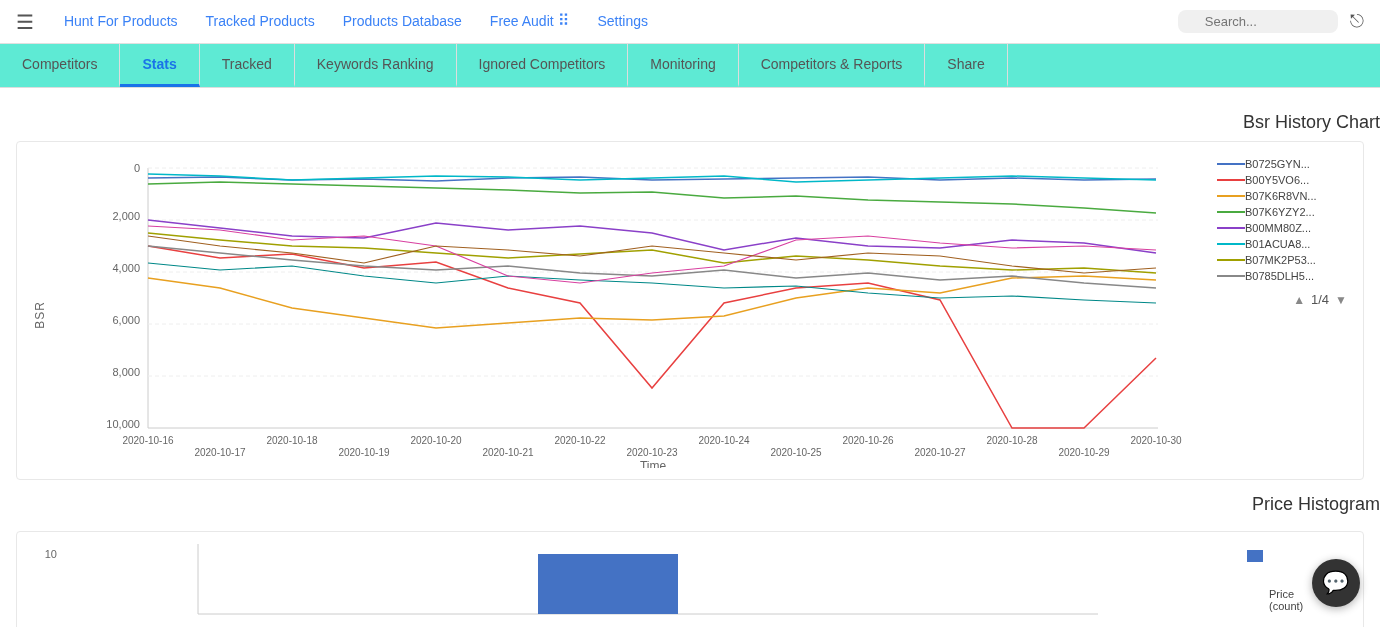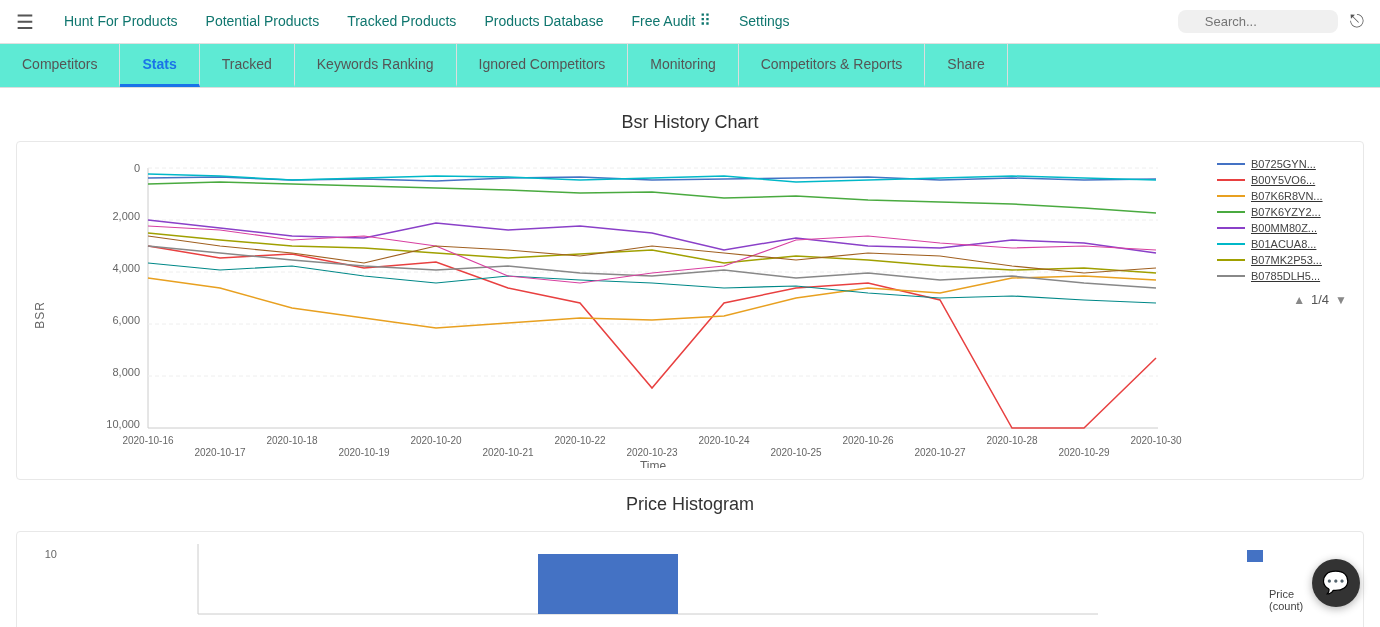--- a/index.html
+++ b/index.html
@@ -14,21 +14,21 @@
     .logo {
       display: flex; align-items: center; gap: 6px; margin-right: 16px;
     }
     .logo-icon {
       width: 32px; height: 32px;
     }
     .hamburger { font-size: 20px; cursor: pointer; margin-right: 16px; color: #555; }
     .nav-items { display: flex; align-items: center; gap: 0; }
     .nav-item {
       padding: 18px 14px; height: 44px; display: flex; align-items: center;
-      cursor: pointer; font-size: 14px; color: #0f766e; white-space: nowrap;
+      cursor: pointer; font-size: 14px; color: #3b82f6; white-space: nowrap;
       border-bottom: 2px solid transparent;
     }
     .nav-item .icon-8dots { font-size: 16px; margin-left: 4px; }
     .nav-right { margin-left: auto; display: flex; align-items: center; gap: 12px; }
     .nav-search-bar {
       background: #f0f0f0; border: none; border-radius: 8px;
       padding: 4px 27px; font-size: 13px; color: #666; width: 160px;
     }
     .nav-exit-icon { font-size: 18px; color: #555; cursor: pointer; }
 
@@ -42,21 +42,21 @@
       border-right: 1px solid #ddd; white-space: nowrap;
       border-bottom: 3px solid transparent;
     }
     .tab.active { color: #1a73e8; border-bottom: 3px solid #1a73e8; font-weight: 700; }
 
     
     .page-content { padding: 10px 0; }
 
     
     .chart-title {
-      text-align: center; font-size: 18px; font-weight: 500; color: #333;
+      text-align: right; font-size: 18px; font-weight: 500; color: #333;
       padding: 14px 0 8px;
     }
 
     
     .chart-container {
       margin: 0 16px; border: 1px solid #e8e8e8; border-radius: 4px;
       background: #fff; padding: 16px 16px 8px 16px;
       position: relative;
     }
 
@@ -76,21 +76,21 @@
 
     .bsr-svg-wrap {
       width: 100%; position: relative;
     }
 
     .bsr-legend {
       display: flex; flex-direction: column; gap: 4px;
       margin-left: 12px; font-size: 12px; min-width: 130px;
     }
     .legend-item {
-      display: flex; align-items: center; gap: 6px; white-space: nowrap; text-decoration: underline;
+      display: flex; align-items: center; white-space: nowrap;
     }
     .legend-line {
       width: 28px; height: 2px; display: inline-block;
     }
     .legend-label { font-size: 11px; color: #444; }
 
     .pagination-row {
       display: flex; justify-content: flex-end; align-items: center;
       gap: 6px; margin-top: 6px; font-size: 13px; color: #555;
     }
@@ -122,21 +122,20 @@
       z-index: 100;
     }
   </style>
 </head>
 <body>
 
 <nav class="top-nav">
   <span class="hamburger">☰</span>
   <div class="nav-items">
     <div class="nav-item">Hunt For Products</div>
-    <div class="nav-item">Potential Products</div>
     <div class="nav-item">Tracked Products</div>
     <div class="nav-item">Products Database</div>
     <div class="nav-item">
       <span>Free Audit</span>
       <span class="icon-8dots">⠿</span>
     </div>
     <div class="nav-item">Settings</div>
   </div>
   <div class="nav-right">
     <input class="nav-search-bar" type="text" value="" placeholder="Search..." style="">

